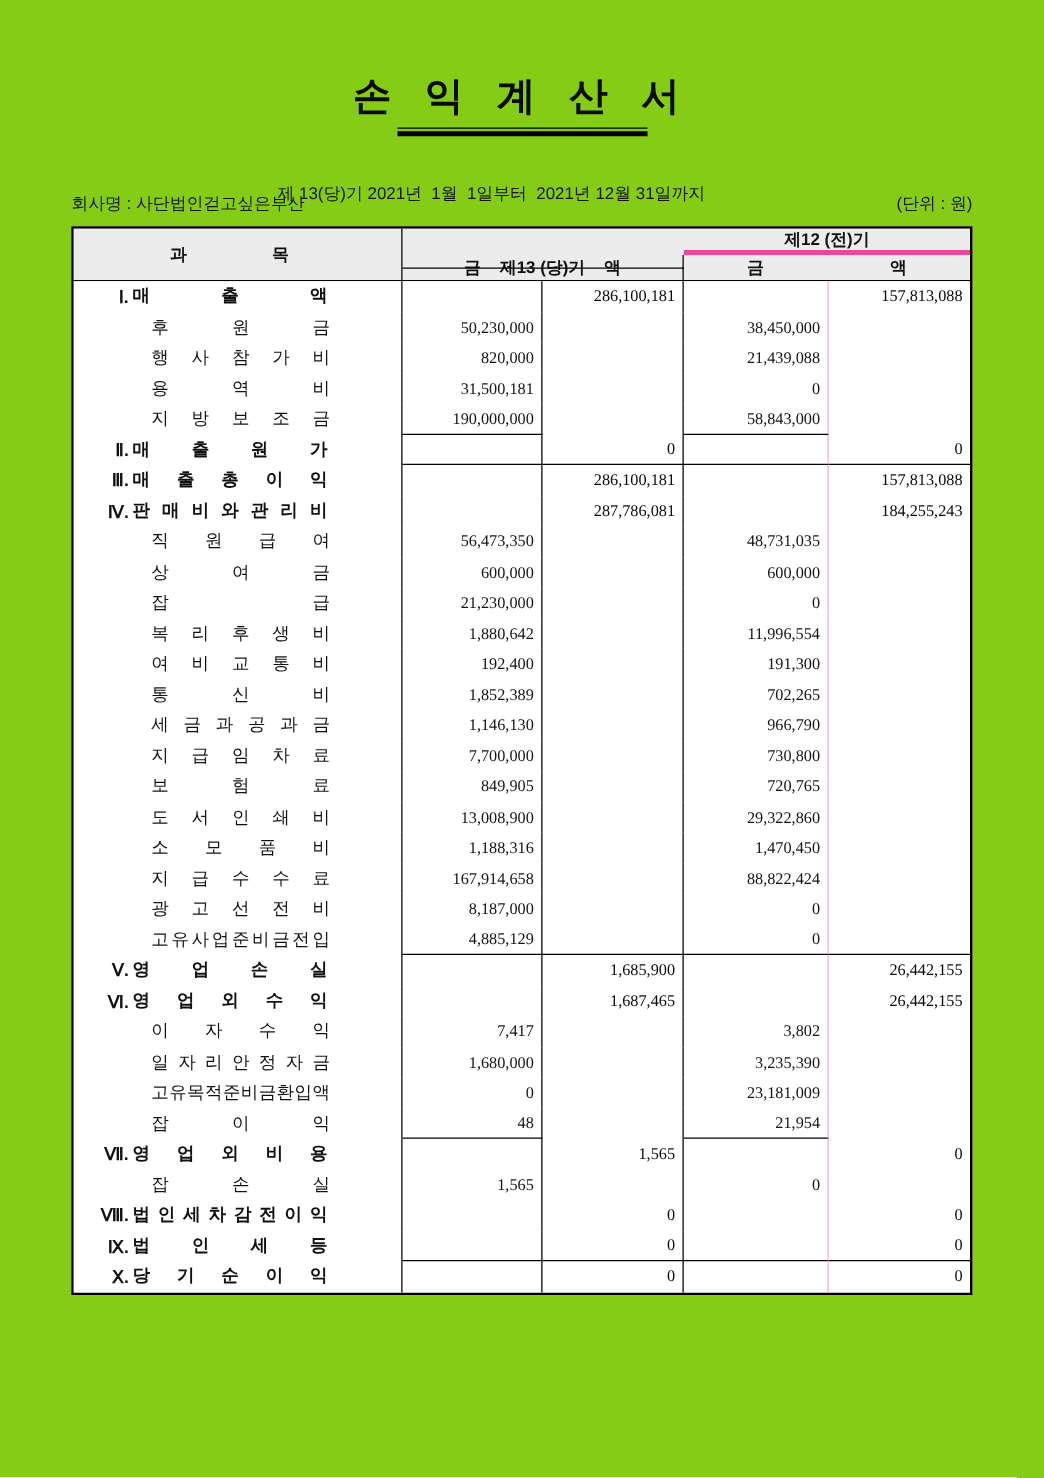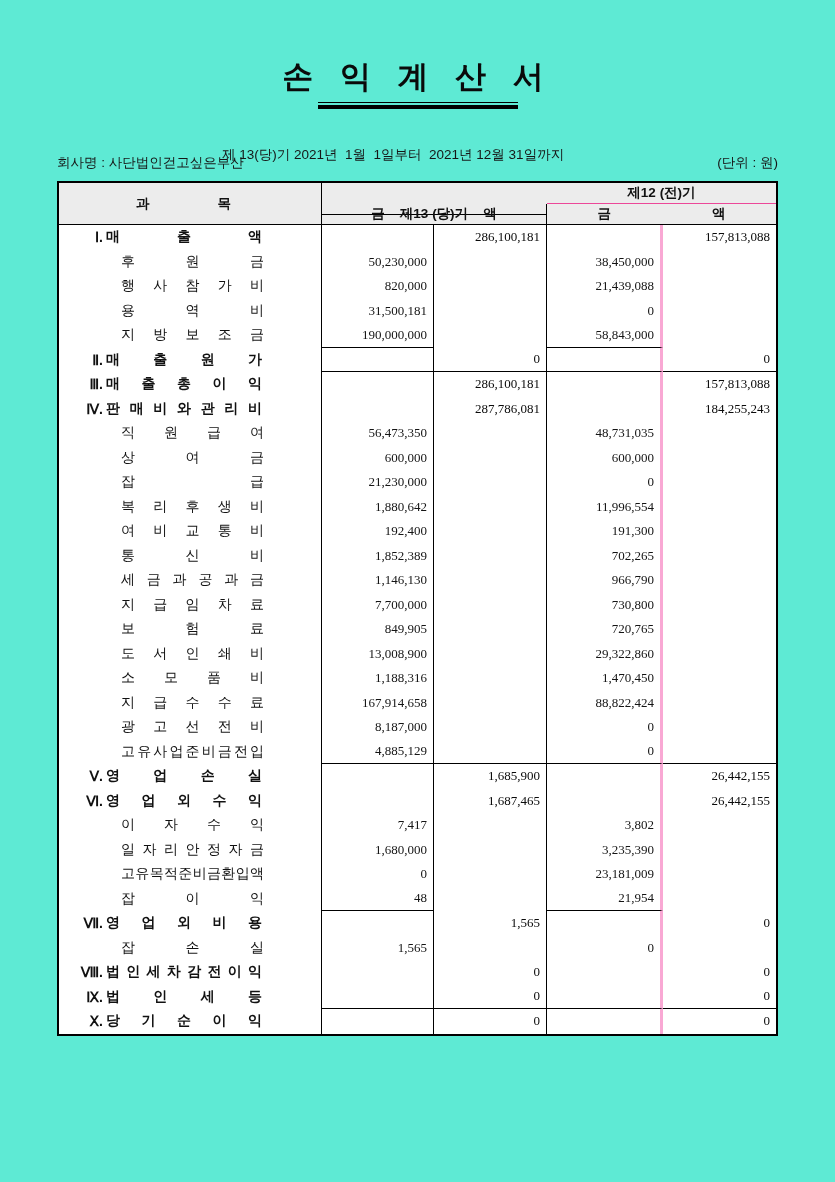--- a/index.html
+++ b/index.html
@@ -1,19 +1,19 @@
 <!DOCTYPE html>
 <html><head>
 <meta charset="utf-8">
 <style>
   * { box-sizing: border-box; margin: 0; padding: 0; }
   html, body { background: #fff; }
   body { width: 835px; height: 1182px; position: relative; font-family: "Liberation Sans", sans-serif; color: #111; }
 
-  .page { position: absolute; inset: 0; background: #5eead4; }
+  .page { position: absolute; inset: 0; background: #84cc16; }
 
   
   .title-wrap { position: absolute; top: 56px; left: 0; width: 100%; text-align: center; }
   .doc-title { display: inline-block; font-size: 31px; font-weight: bold; letter-spacing: 9px; color: #0a0a0a; font-family: "Liberation Sans", sans-serif; }
   .title-underline-thin  { width: 200px; height: 1px; background: #000; margin: 4px auto 0; }
   .title-underline-thick { width: 200px; height: 3.5px; background: #000; margin: 2px auto 0; }
 
   
   .periods { position: absolute; top: 105px; left: 222px; font-size: 13.5px; line-height: 20px; white-space: pre; color: #161616; }
 
@@ -21,33 +21,33 @@
   .meta-row { position: absolute; top: 154px; left: 57px; width: 721px; display: flex; justify-content: space-between; font-size: 13.5px; color: #161616; gap: 20px; }
 
   
   .fin-table { position: absolute; top: 181px; left: 57px; width: 721px; border: 2px solid #000; background: #fff; }
 
   .thead { display: grid; grid-template-columns: 263px 225px 229px; grid-template-rows: 21px 20px; background: #ececec; border-bottom: 1.5px solid #000; font-weight: bold; font-size: 13.5px; }
   .th { display: flex; align-items: center; justify-content: center; }
   .th-acct { grid-row: 1 / 3; grid-column: 1; border-right: 1px solid #000; }
   .th-acct .chars { flex: 1; display: flex; justify-content: space-between; margin-left: 77px; margin-right: 90px; }
   .th-p13 { grid-row: 1; grid-column: 2; border-right: 1px solid #000; border-bottom: 1px solid #000; margin-top: 31px; }
-  .th-p12 { grid-row: 1; grid-column: 3; border-bottom: 1px solid #ec4899; }
+  .th-p12 { grid-row: 1; grid-column: 3; border-bottom: 4px solid #ec4899; }
   .th-a13 { grid-row: 2; grid-column: 2; border-right: 1px solid #000; }
   .th-a12 { grid-row: 2; grid-column: 3; }
   .amount-halves { width: 100%; display: flex; }
   .amount-halves span { flex: 1; text-align: center; }
 
   .tbody { background: #fff; }
   .tr { display: grid; grid-template-columns: 263px 112px 113px 116px 113px; height: 24.5px; }
   .td { display: flex; align-items: center; }
   .td.acct   { border-right: 1px solid #000; font-size: 14px; }
   .td.cur-d  { border-right: 1px solid #000; }
   .td.cur-t  { border-right: 1px solid #000; }
-  .td.prev-d { border-right: 3px solid #f9a8d4; }
+  .td.prev-d { border-right: 1px solid #f9a8d4; }
 
   .numeral { display: inline-block; width: 44px; text-align: right; flex-shrink: 0; }
   .chars { flex: 1; display: flex; justify-content: space-between; align-items: center; }
   .row-total  { font-weight: bold; }
   .row-total .chars  { margin-left: 3px; margin-right: 59px; }
   .row-detail .chars { margin-left: 62px; margin-right: 57px; }
 
   .td.num { justify-content: flex-end; padding-right: 6px; font-family: "Liberation Serif", serif; font-size: 13px; font-weight: normal; color: #141414; }
   .row-total .td.num { font-weight: normal; color: #0a0a0a; }
 

